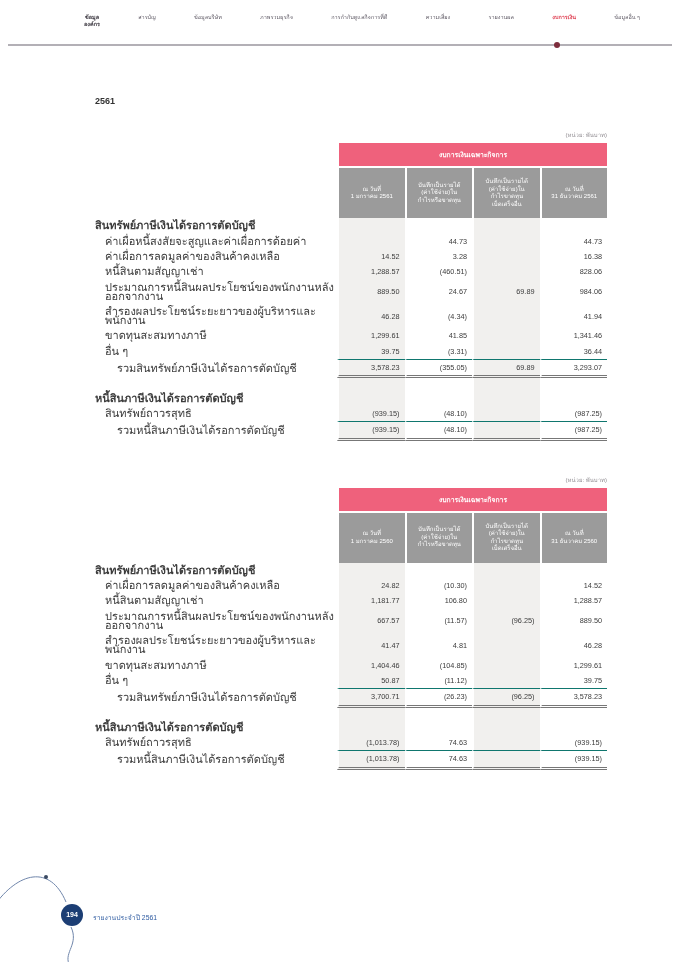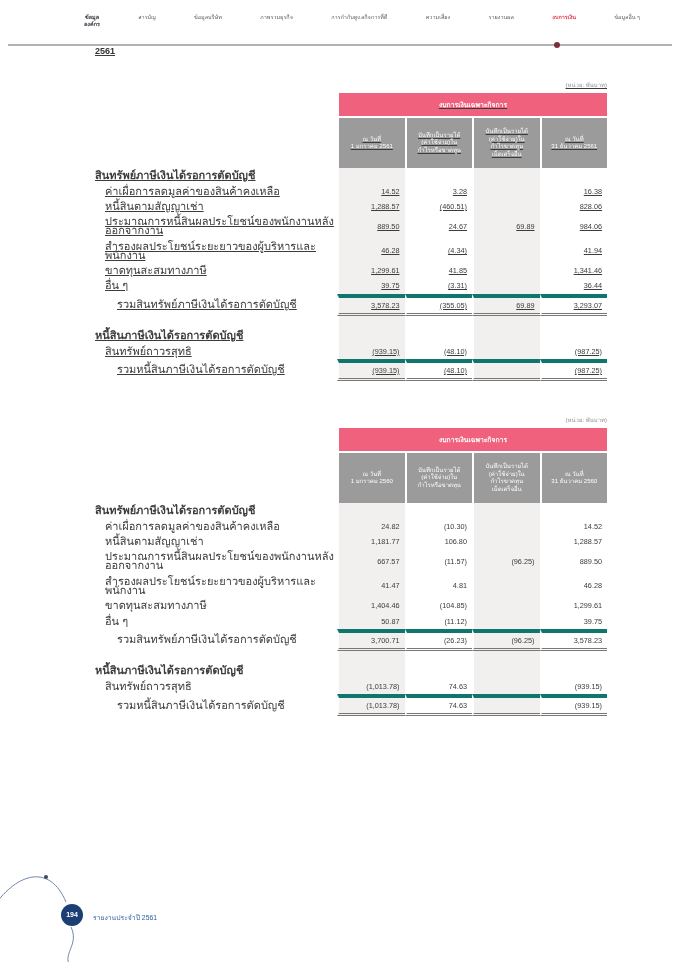--- a/index.html
+++ b/index.html
@@ -19,21 +19,21 @@
   .nav-item.bold{font-weight:bold;color:#37333c;}
   .nav-item.active{color:#e04557;font-weight:bold;}
   .rule{position:absolute;top:44px;left:8px;right:8px;height:2px;background:#b3b0b6;}
   .rule .dot{
     position:absolute;left:546px;top:-2px;width:6px;height:6px;border-radius:50%;
     background:#7d2d3c;
   }
   
   main{position:absolute;top:46px;left:0;right:0;}
   section{margin:0 73px 0 95px;}
-  section.first{text-decoration:underline;}
+  section.first{padding-top:50px;}
   section.second{padding-top:34px;}
   .year{font-size:9px;font-weight:bold;color:#333;margin:0 0 24px 0;}
   .unit{text-align:right;font-size:6px;color:#8f8b90;margin-bottom:3px;}
   
   table{border-collapse:separate;border-spacing:0;width:512px;table-layout:fixed;}
   col.lblcol{width:242px;}
   col.numcol{width:67.5px;}
   td,th{vertical-align:middle;}
   .band{
     background:#ef617c;color:#fff;font-size:6.8px;text-align:center;
@@ -46,21 +46,21 @@
   }
   td.lbl{font-size:11px;padding:3.2px 2px 3.2px 0;line-height:9px;}
   td.lbl.bold{font-weight:bold;}
   td.lbl.indent{padding-left:10px;}
   td.lbl.indent2{padding-left:22px;margin-top:8px;}
   td.num{
     font-size:7.3px;text-align:right;padding:3.2px 5px 3.2px 0;
     border-left:2px solid #fff;line-height:9px;
   }
   td.num.c1,td.num.c3{background:#f1f0ee;}
-  tr.total td.num{border-top:4px solid #0f766e;border-bottom:3px double #777;}
+  tr.total td.num{border-top:1px solid #0f766e;border-bottom:3px double #777;}
   tr.spacer td{height:12px;padding:0;}
   
   .footer-art{position:absolute;left:0;top:858px;width:220px;height:104px;pointer-events:none;}
   .badge{
     position:absolute;left:61px;top:904px;width:22px;height:22px;border-radius:50%;
     background:#1c3e74;color:#fff;font-size:7px;line-height:22px;text-align:center;
     font-weight:bold;
   }
   .footer-text{position:absolute;left:93px;top:912px;font-size:6.8px;color:#2d5aa0;}
 </style>
@@ -119,20 +119,27 @@
       </thead>
       <tbody>
             <tr>
               <td class="lbl bold">สินทรัพย์ภาษีเงินได้รอการตัดบัญชี</td>
               <td class="num c1"></td>
               <td class="num c2"></td>
               <td class="num c3"></td>
               <td class="num c4"></td>
             </tr>
             <tr>
+              <td class="lbl indent">ค่าเผื่อหนี้สงสัยจะสูญและค่าเผื่อการด้อยค่า</td>
+              <td class="num c1"></td>
+              <td class="num c2">44.73</td>
+              <td class="num c3"></td>
+              <td class="num c4">44.73</td>
+            </tr>
+            <tr>
               <td class="lbl indent">ค่าเผื่อการลดมูลค่าของสินค้าคงเหลือ</td>
               <td class="num c1">14.52</td>
               <td class="num c2">3.28</td>
               <td class="num c3"></td>
               <td class="num c4">16.38</td>
             </tr>
             <tr>
               <td class="lbl indent">หนี้สินตามสัญญาเช่า</td>
               <td class="num c1">1,288.57</td>
               <td class="num c2">(460.51)</td>

